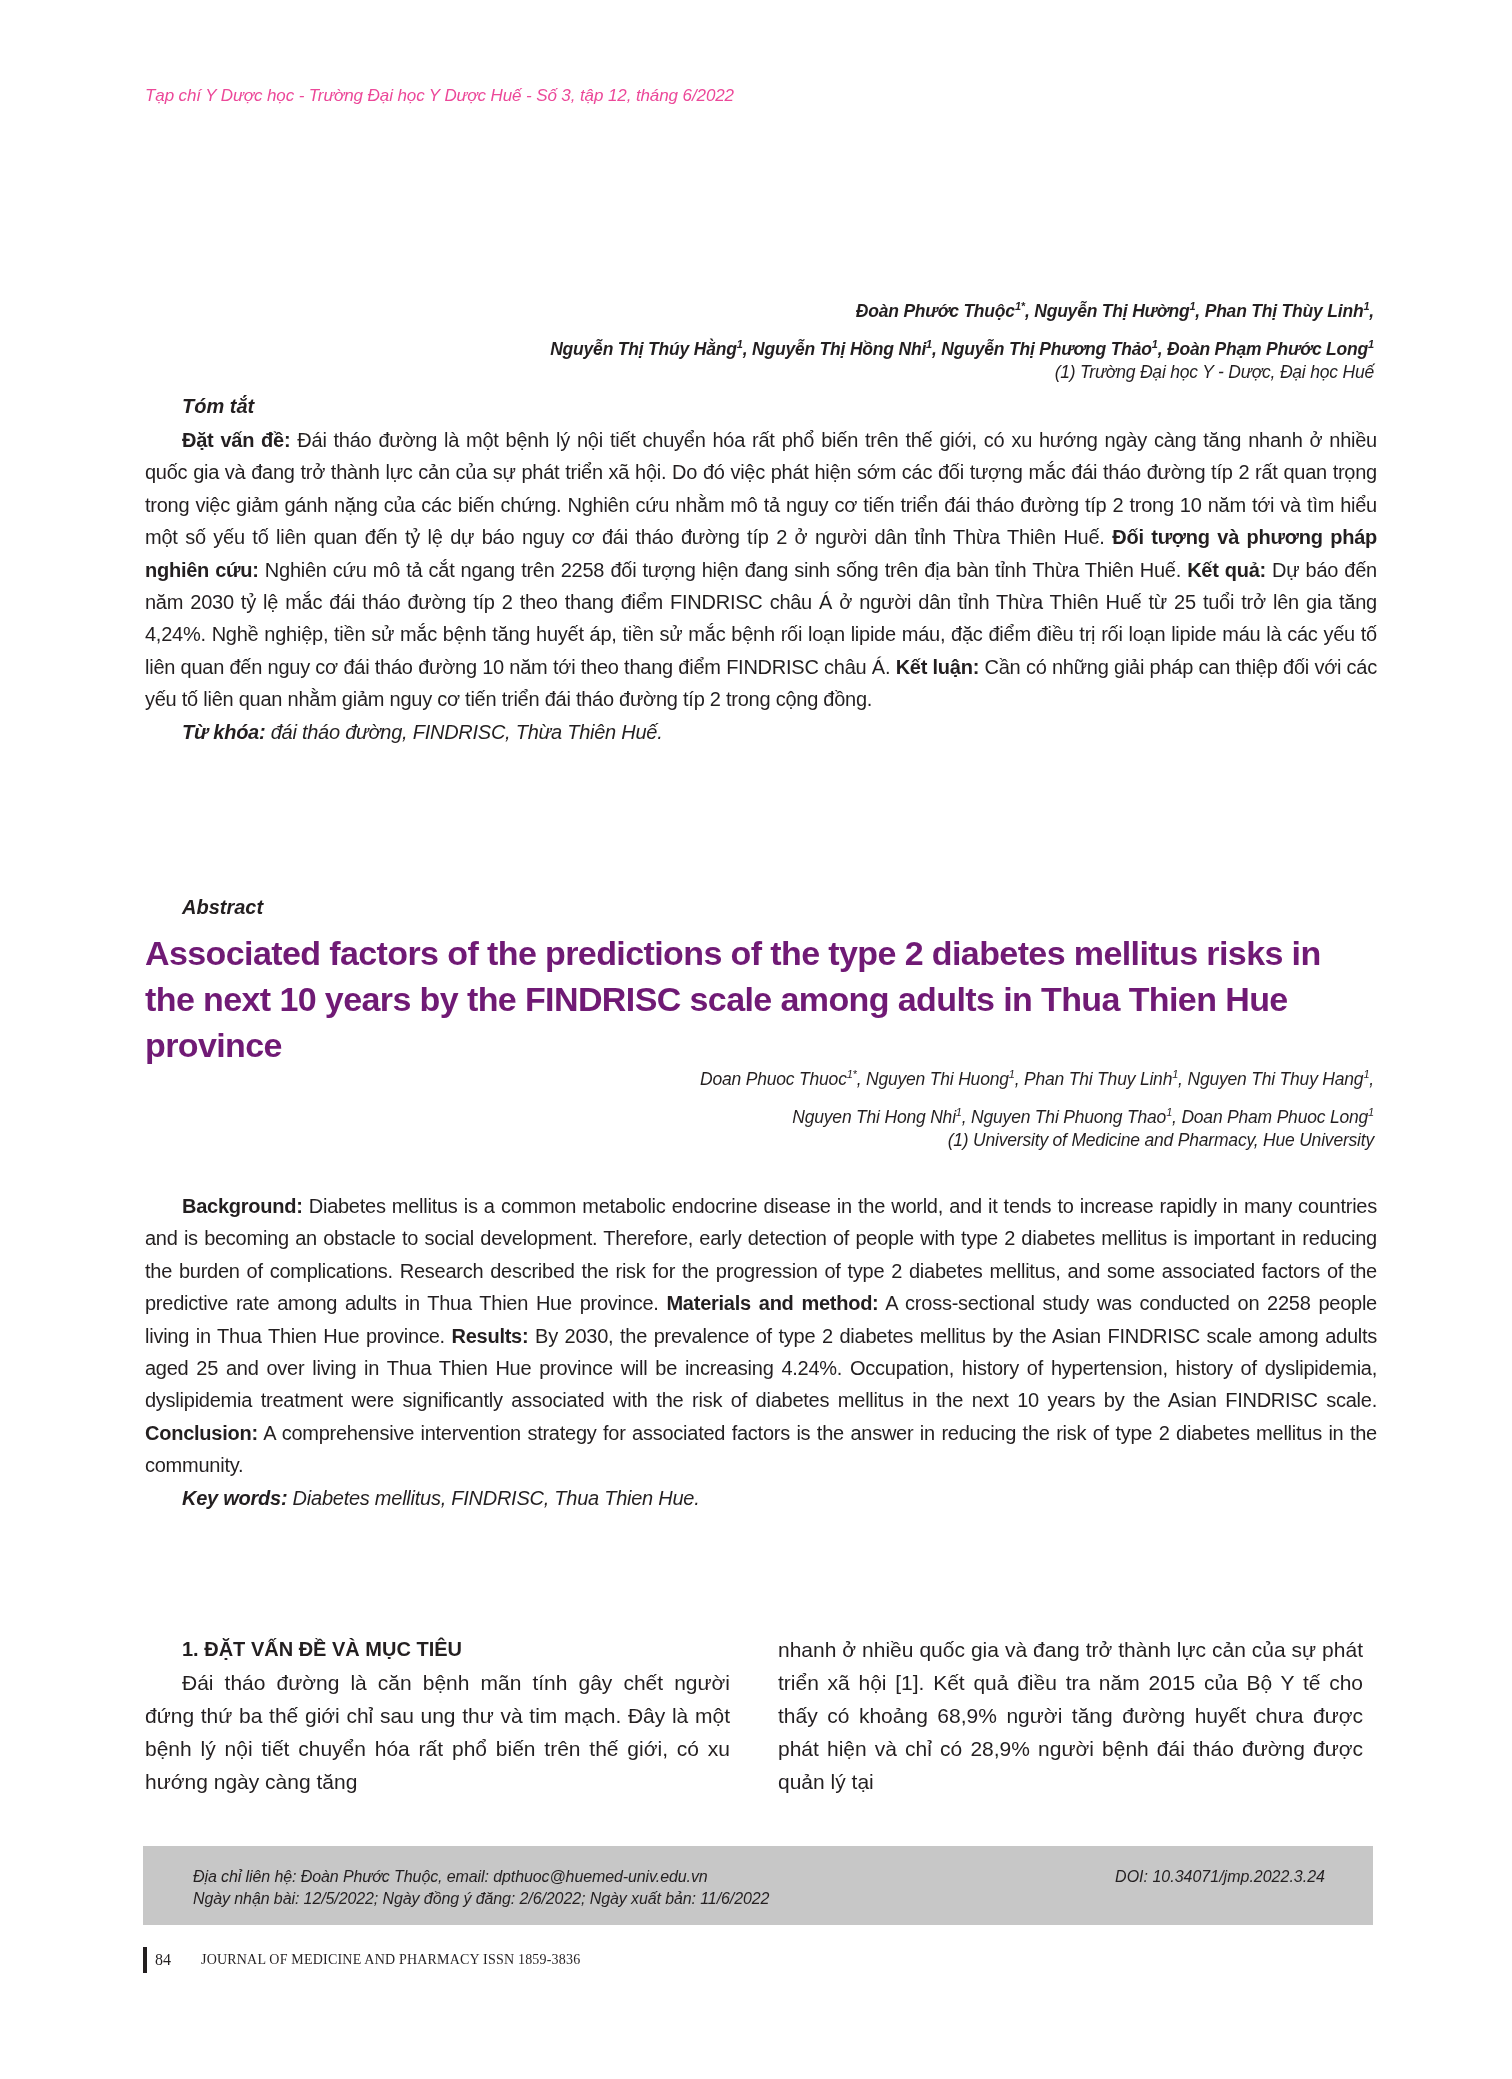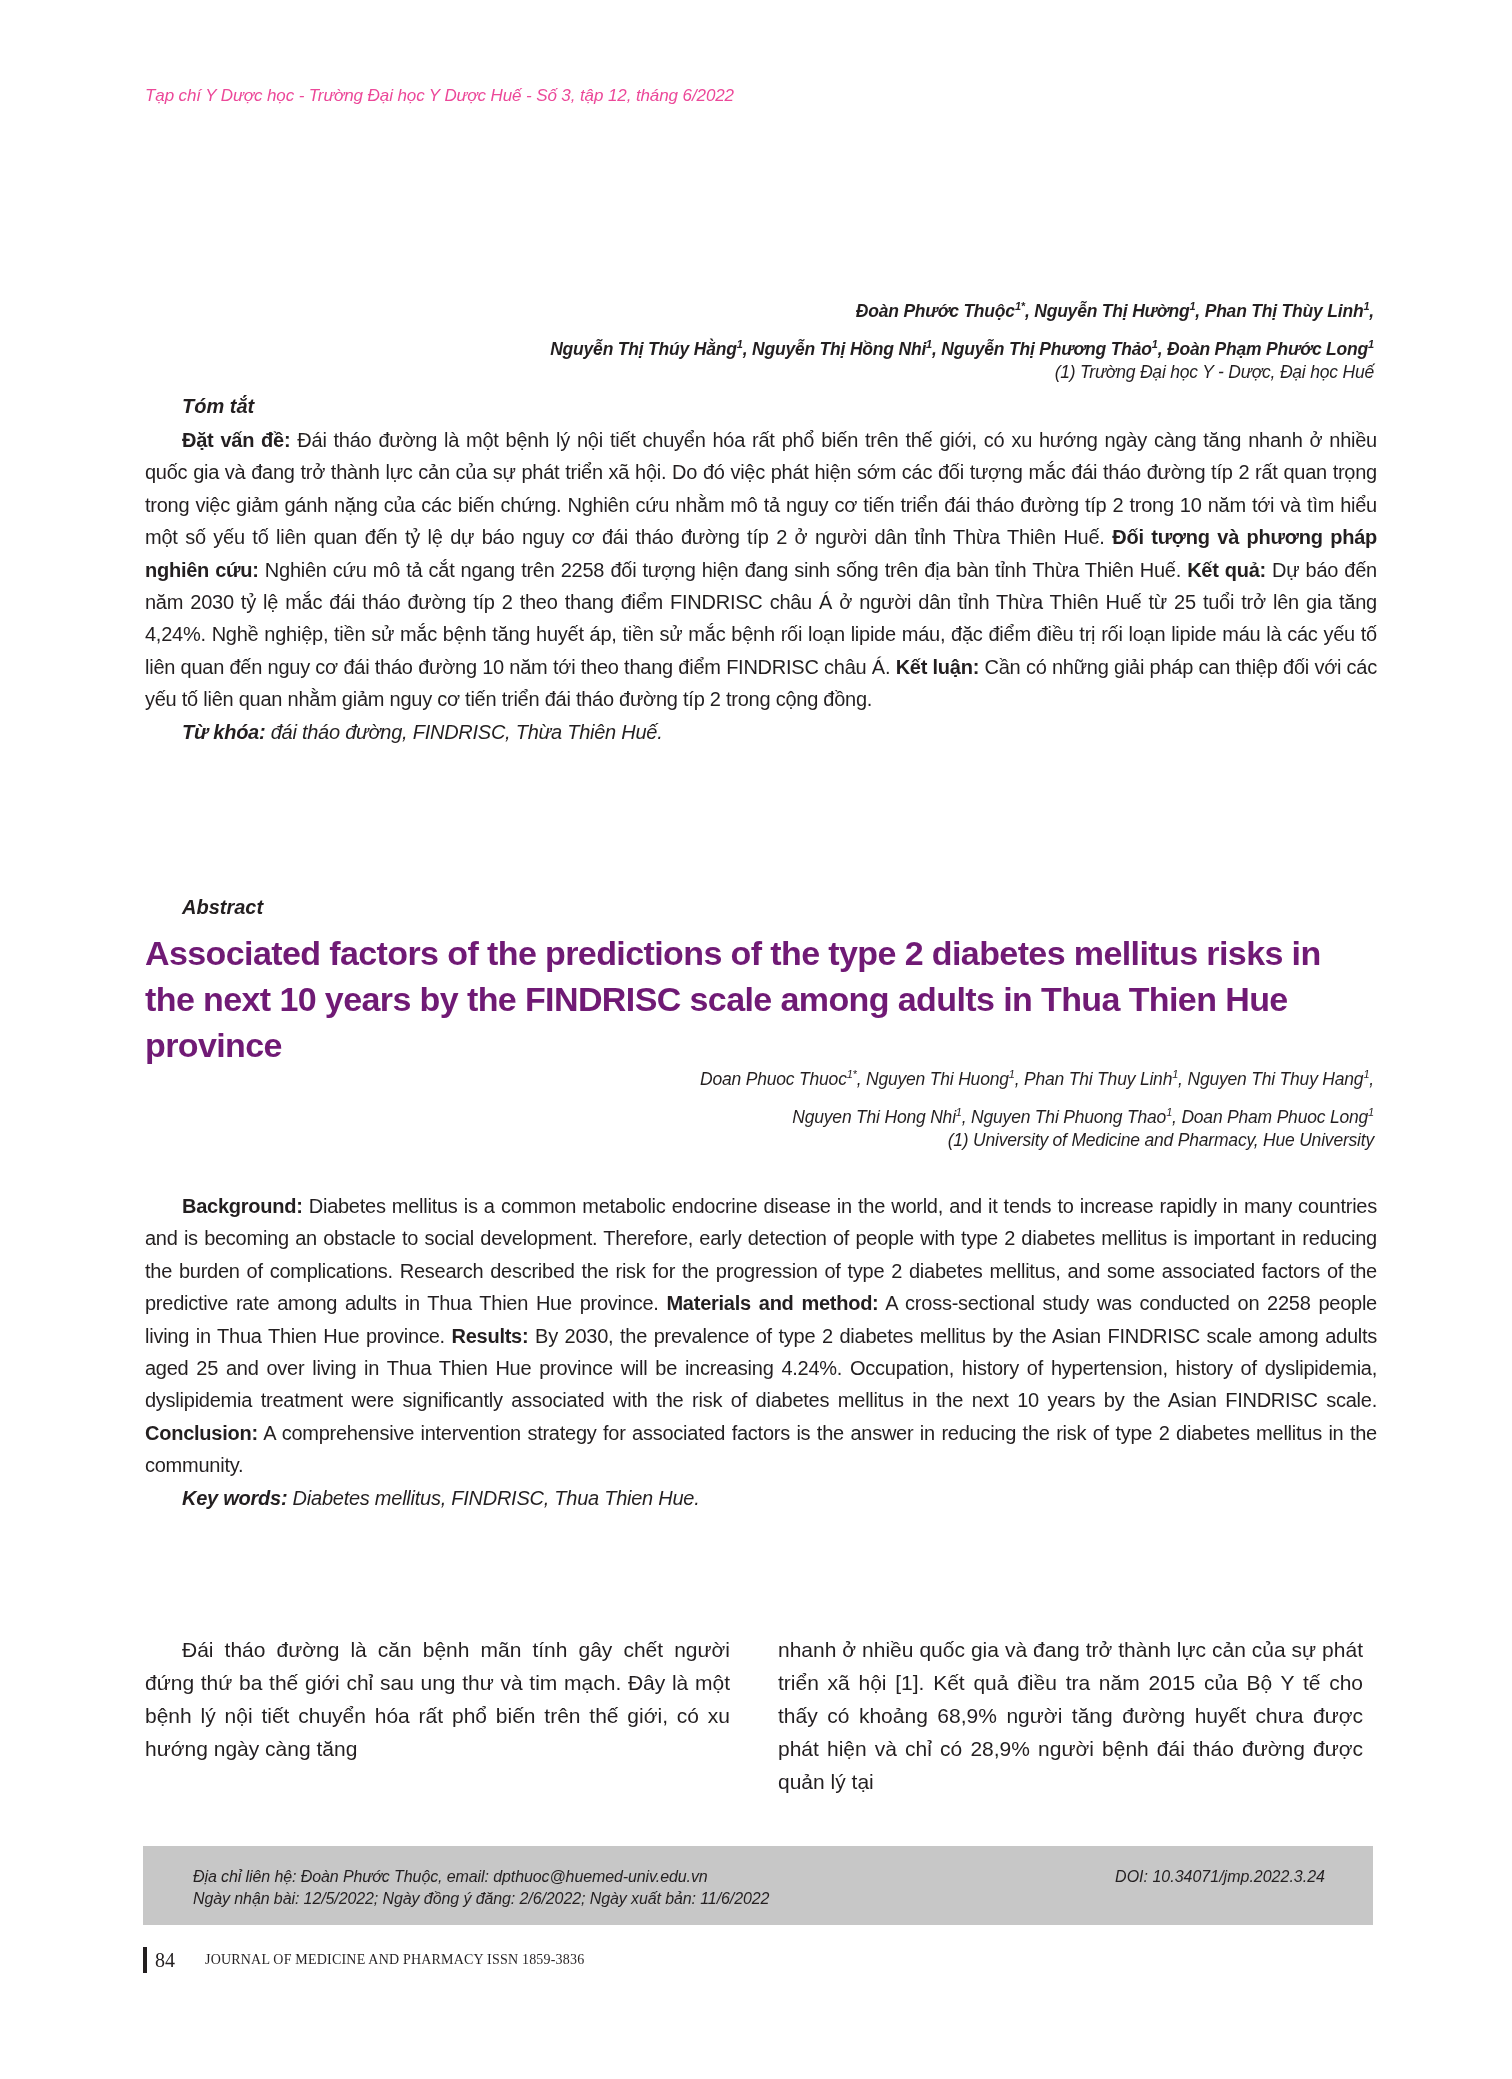--- a/index.html
+++ b/index.html
@@ -74,21 +74,21 @@
     .footer-box .contact {
       position: absolute; left: 50px; top: 20px; font-style: italic; font-size: 16px; line-height: 22px; color: #231f20;
       letter-spacing: -0.1px;
     }
     .footer-box .doi {
       position: absolute; right: 48px; top: 20px; font-style: italic; font-size: 16px; line-height: 22px; color: #231f20;
     }
 
     .page-footer { position: absolute; left: 143px; top: 1947px; height: 26px; display: flex; align-items: center; }
     .page-footer .bar { width: 4px; height: 26px; background: #231f20; margin-right: 8px; }
-    .page-footer .pageno { font-size: 20px; margin-right: 30px; color: #231f20; text-align: center; }
+    .page-footer .pageno { font-size: 16px; margin-right: 30px; color: #231f20; text-align: center; }
     .page-footer .journal { font-size: 14px; letter-spacing: 0.2px; color: #231f20; }
   </style>
 </head>
 <body>
 
 <div class="page">
 
   <div class="running-header sans">Tạp chí Y Dược học - Trường Đại học Y Dược Huế - Số 3, tập 12, tháng 6/2022</div>
 
 
@@ -114,20 +114,21 @@
     <div><span>Nguyen Thi Hong Nhi</span><sup style="font-size: 11px;">1</sup>, <span>Nguyen Thi Phuong Thao</span><sup style="font-size: 11px;">1</sup>, <span>Doan Pham Phuoc Long</span><sup style="font-size: 11px;">1</sup></div>
   </div>
   <div class="affil en sans">(1) University of Medicine and Pharmacy, Hue University</div>
 
   <div class="abstract-body en sans">
     <p><b>Background:</b><span> Diabetes mellitus is a common metabolic endocrine disease in the world, and it tends to increase rapidly in many countries and is becoming an obstacle to social development. Therefore, early detection of people with type 2 diabetes mellitus is important in reducing the burden of complications. Research described the risk for the progression of type 2 diabetes mellitus, and some associated factors of the predictive rate among adults in Thua Thien Hue province. </span><b>Materials and method:</b><span> A cross-sectional study was conducted on 2258 people living in Thua Thien Hue province. </span><b>Results:</b><span> By 2030, the prevalence of type 2 diabetes mellitus by the Asian FINDRISC scale among adults aged 25 and over living in Thua Thien Hue province will be increasing 4.24%. Occupation, history of hypertension, history of dyslipidemia, dyslipidemia treatment were significantly associated with the risk of diabetes mellitus in the next 10 years by the Asian FINDRISC scale. </span><b>Conclusion:</b><span> A comprehensive intervention strategy for associated factors is the answer in reducing the risk of type 2 diabetes mellitus in the community.</span></p>
     <p class="keywords"><b>Key words:</b><span> Diabetes mellitus, FINDRISC, Thua Thien Hue.</span></p>
   </div>
 
   <div class="col left sans">
+    <h2>1. ĐẶT VẤN ĐỀ VÀ MỤC TIÊU</h2>
     <p class="indent">Đái tháo đường là căn bệnh mãn tính gây chết người đứng thứ ba thế giới chỉ sau ung thư và tim mạch. Đây là một bệnh lý nội tiết chuyển hóa rất phổ biến trên thế giới, có xu hướng ngày càng tăng</p>
   </div>
   <div class="col right sans">
     <p>nhanh ở nhiều quốc gia và đang trở thành lực cản của sự phát triển xã hội [1]. Kết quả điều tra năm 2015 của Bộ Y tế cho thấy có khoảng 68,9% người tăng đường huyết chưa được phát hiện và chỉ có 28,9% người bệnh đái tháo đường được quản lý tại</p>
   </div>
 
   <div class="footer-box sans">
     <div class="contact">
       <div>Địa chỉ liên hệ: Đoàn Phước Thuộc, email: dpthuoc@huemed-univ.edu.vn</div>
       <div>Ngày nhận bài: 12/5/2022; Ngày đồng ý đăng: 2/6/2022; Ngày xuất bản: 11/6/2022</div>

